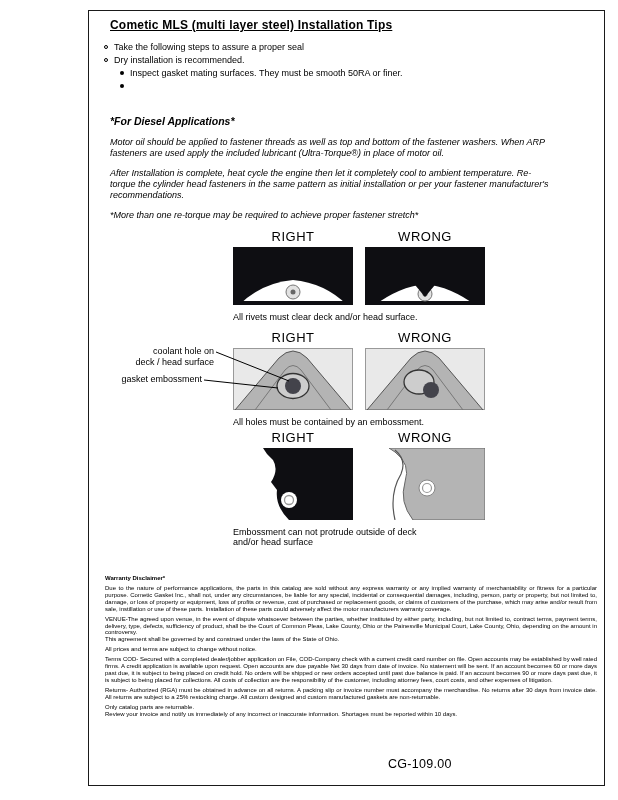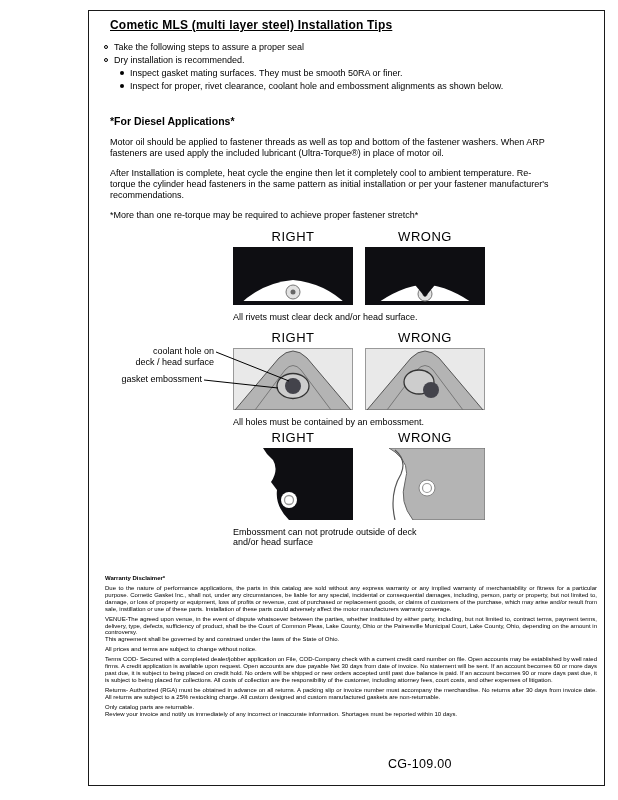--- a/index.html
+++ b/index.html
@@ -31,21 +31,21 @@
   .tip.sub { margin-left:16px; }
   .bullet-hollow {
     flex:0 0 auto; width:4px; height:4px; margin:4px 6px 0 0;
     border:1px solid #000; border-radius:50%;
   }
   .bullet-solid {
     flex:0 0 auto; width:4px; height:4px; margin:4px 6px 0 0;
     background:#000; border-radius:50%;
   }
 
-  .diesel { left:110px; top:115px; width:444px; }
+  .diesel { left:110px; top:115px; width:444px;font-style:italic; }
   .diesel h2 { font-size:10.5px; font-weight:bold; margin-bottom:10px; }
   .diesel p { font-size:9px; line-height:11px; margin-bottom:9px; }
 
   .diag { width:300px; }
   .diag .labels { display:flex; gap:12px; }
   .diag .dlabel { width:120px; text-align:center; font-size:13px; letter-spacing:.5px; }
   .diag .panels { display:flex; gap:12px; margin-top:3px; }
   .diag .panel { display:block; }
   .diag .caption { margin-top:7px; font-size:9px; white-space:pre-line; width:280px; }
 
@@ -75,21 +75,20 @@
   <div class="tip">
     <span class="bullet-hollow"></span>
     <span>Dry installation is recommended.</span>
   </div>
   <div class="tip sub">
     <span class="bullet-solid"></span>
     <span>Inspect gasket mating surfaces.  They must be smooth 50RA or finer.</span>
   </div>
   <div class="tip sub">
     <span class="bullet-solid"></span>
-    <span>Inspect for proper, rivet clearance, coolant hole and embossment alignments as shown below.</span>
   </div>
 </div>
 
 <div class="abs diesel">
   <h2>*For Diesel Applications*</h2>
   <p>Motor oil should be applied to fastener threads as well as top and bottom of the fastener washers. When ARP fasteners are used apply the included lubricant (Ultra-Torque®) in place of motor oil.</p>
   <p>After Installation is complete, heat cycle the engine then let it completely cool to ambient temperature. Re-torque the cylinder head fasteners in the same pattern as initial installation or per your fastener manufacturer's recommendations.</p>
   <p>*More than one re-torque may be required to achieve proper fastener stretch*</p>
 </div>
 

